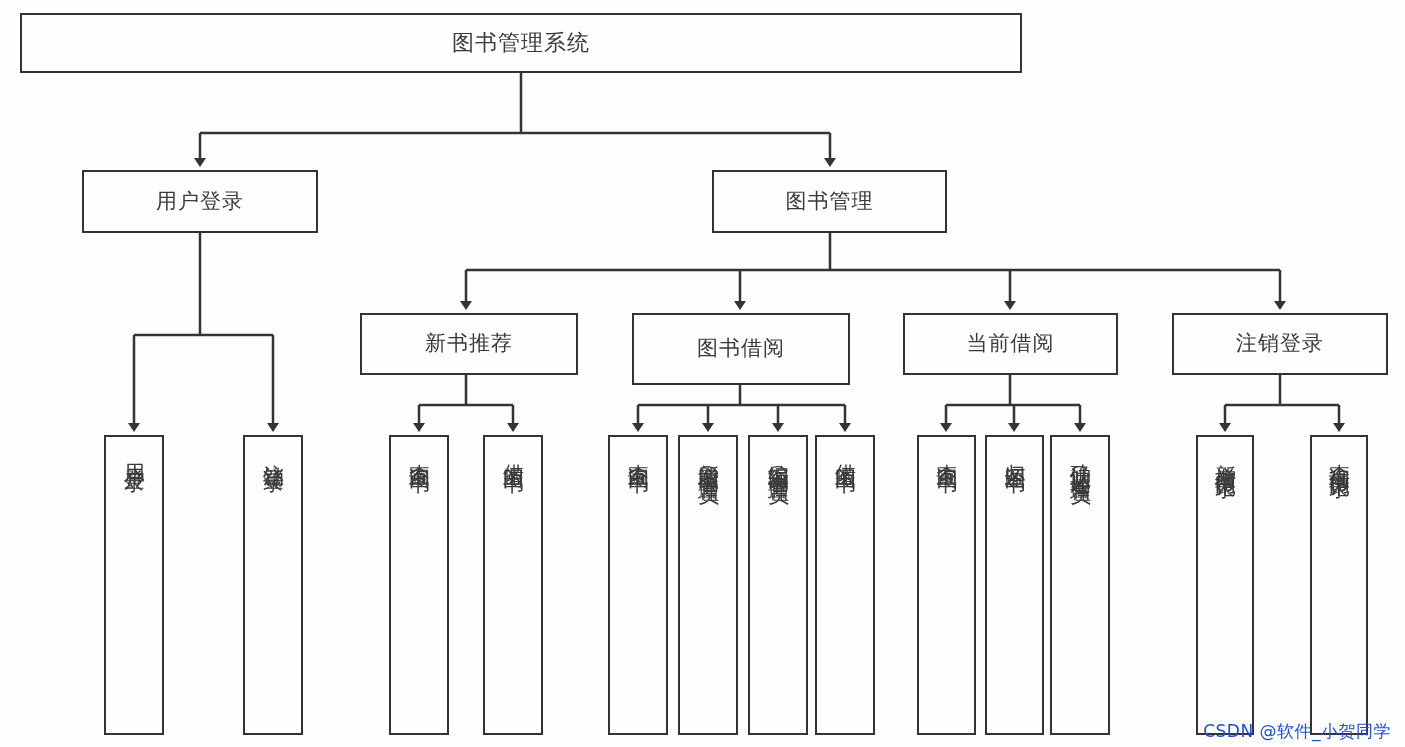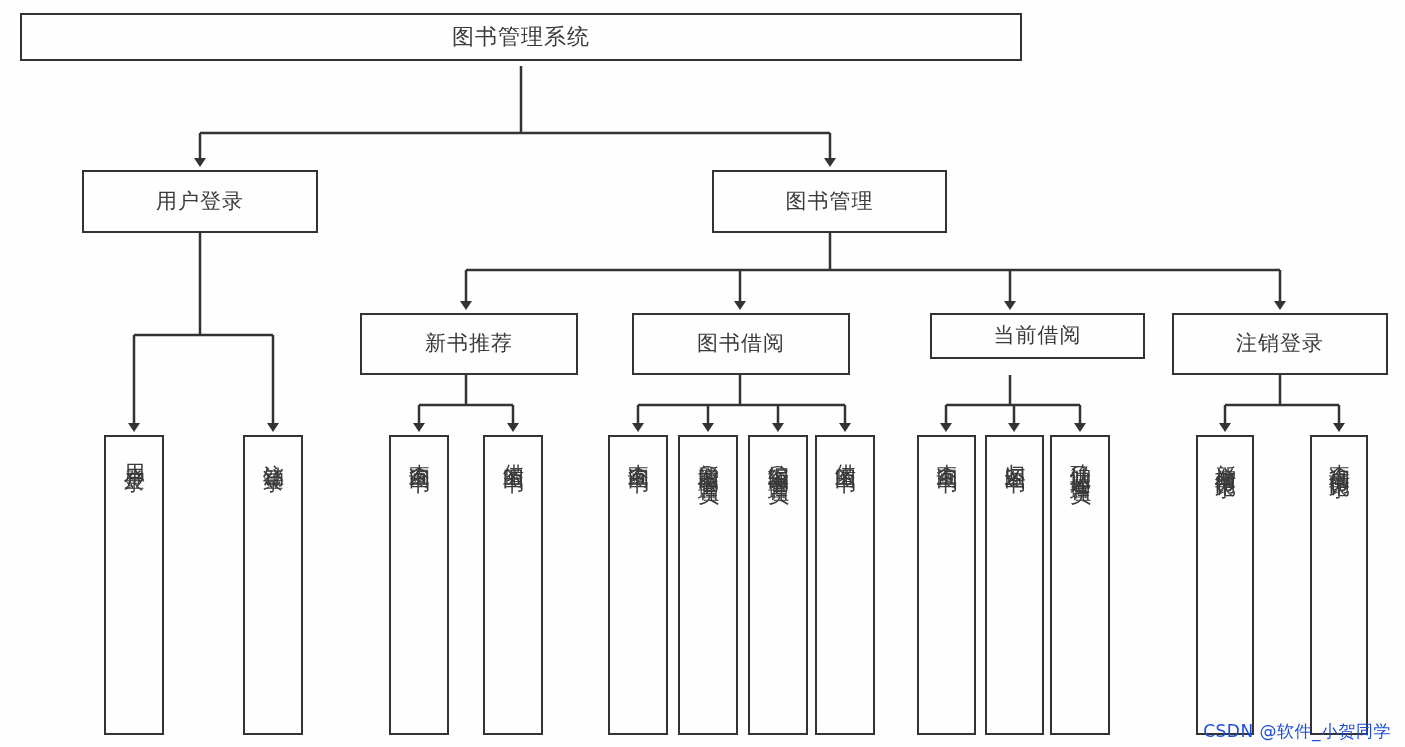--- a/index.html
+++ b/index.html
@@ -132,38 +132,38 @@
     </g>
 
     <g stroke="#333333" stroke-width="2.5" fill="none">
       <path d="M1280,375 L1280,405"></path>
       <path d="M1225,405 L1339,405"></path>
       <path d="M1225,405 L1225,425" marker-end="url(#arrow)"></path>
       <path d="M1339,405 L1339,425" marker-end="url(#arrow)"></path>
     </g>
   </svg>
 
-  <div class="node horiz root" style="left:20px; top:13px; width:1002px; height:48px;">
+  <div class="node horiz root" style="left:20px; top:13px; width:1002px; height:60px;">
     <span class="label">图书管理系统</span>
   </div>
 
   <div class="node horiz" style="left:82px; top:170px; width:236px; height:63px;">
     <span class="label">用户登录</span>
   </div>
   <div class="node horiz" style="left:712px; top:170px; width:235px; height:63px;text-align:right;">
     <span class="label">图书管理</span>
   </div>
 
   <div class="node horiz" style="left:360px; top:313px; width:218px; height:62px;">
     <span class="label">新书推荐</span>
   </div>
-  <div class="node horiz" style="left:632px; top:313px; width:218px; height:62px;">
+  <div class="node horiz" style="left:632px; top:313px; width:218px; height:72px;">
     <span class="label">图书借阅</span>
   </div>
-  <div class="node horiz" style="left:903px; top:313px; width:215px; height:46px;margin-left:27px;">
+  <div class="node horiz" style="left:903px; top:313px; width:215px; height:62px;">
     <span class="label">当前借阅</span>
   </div>
   <div class="node horiz" style="left:1172px; top:313px; width:216px; height:62px;">
     <span class="label">注销登录</span>
   </div>
 
   <div class="node vert" style="left:104px; top:435px; width:60px; height:300px;">
     <span class="label">用户登录</span>
   </div>
   <div class="node vert" style="left:243px; top:435px; width:60px; height:300px;">

